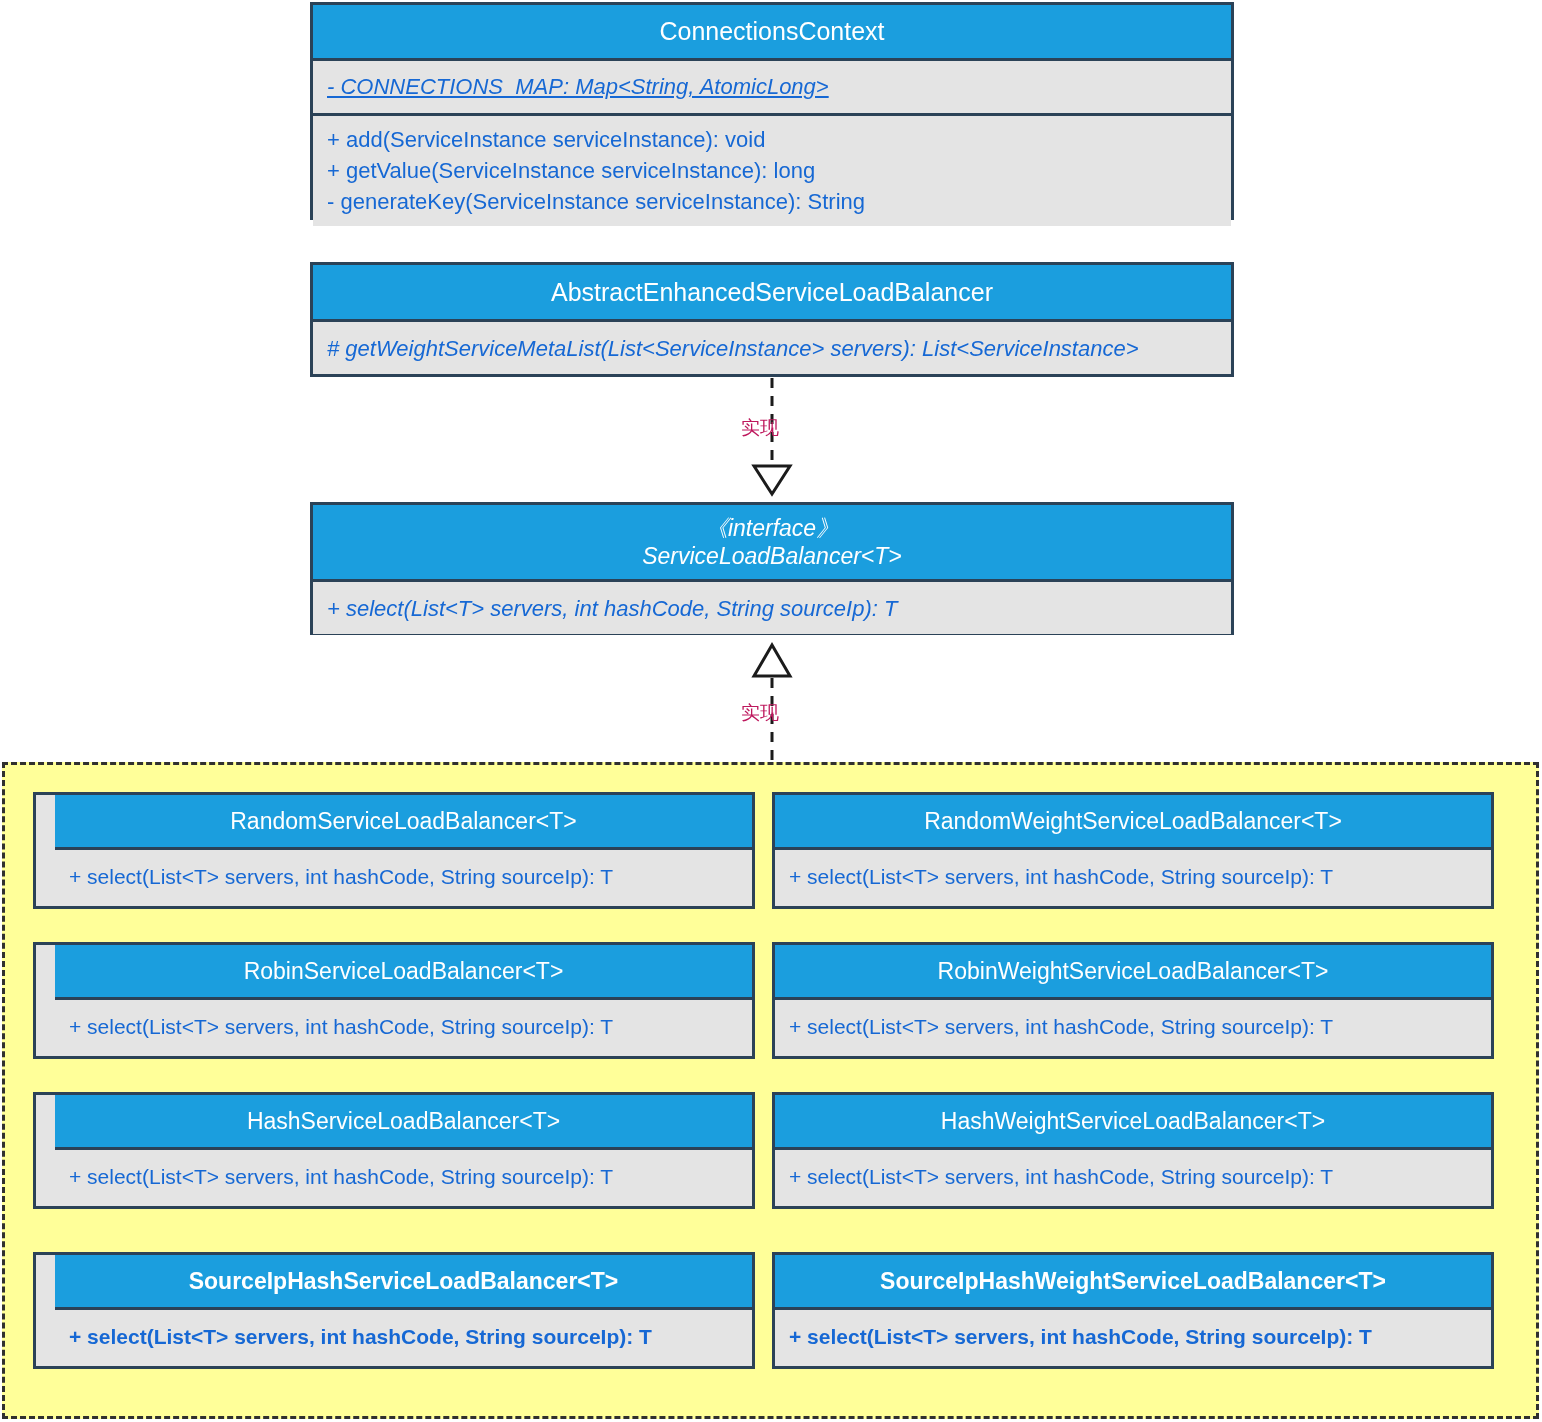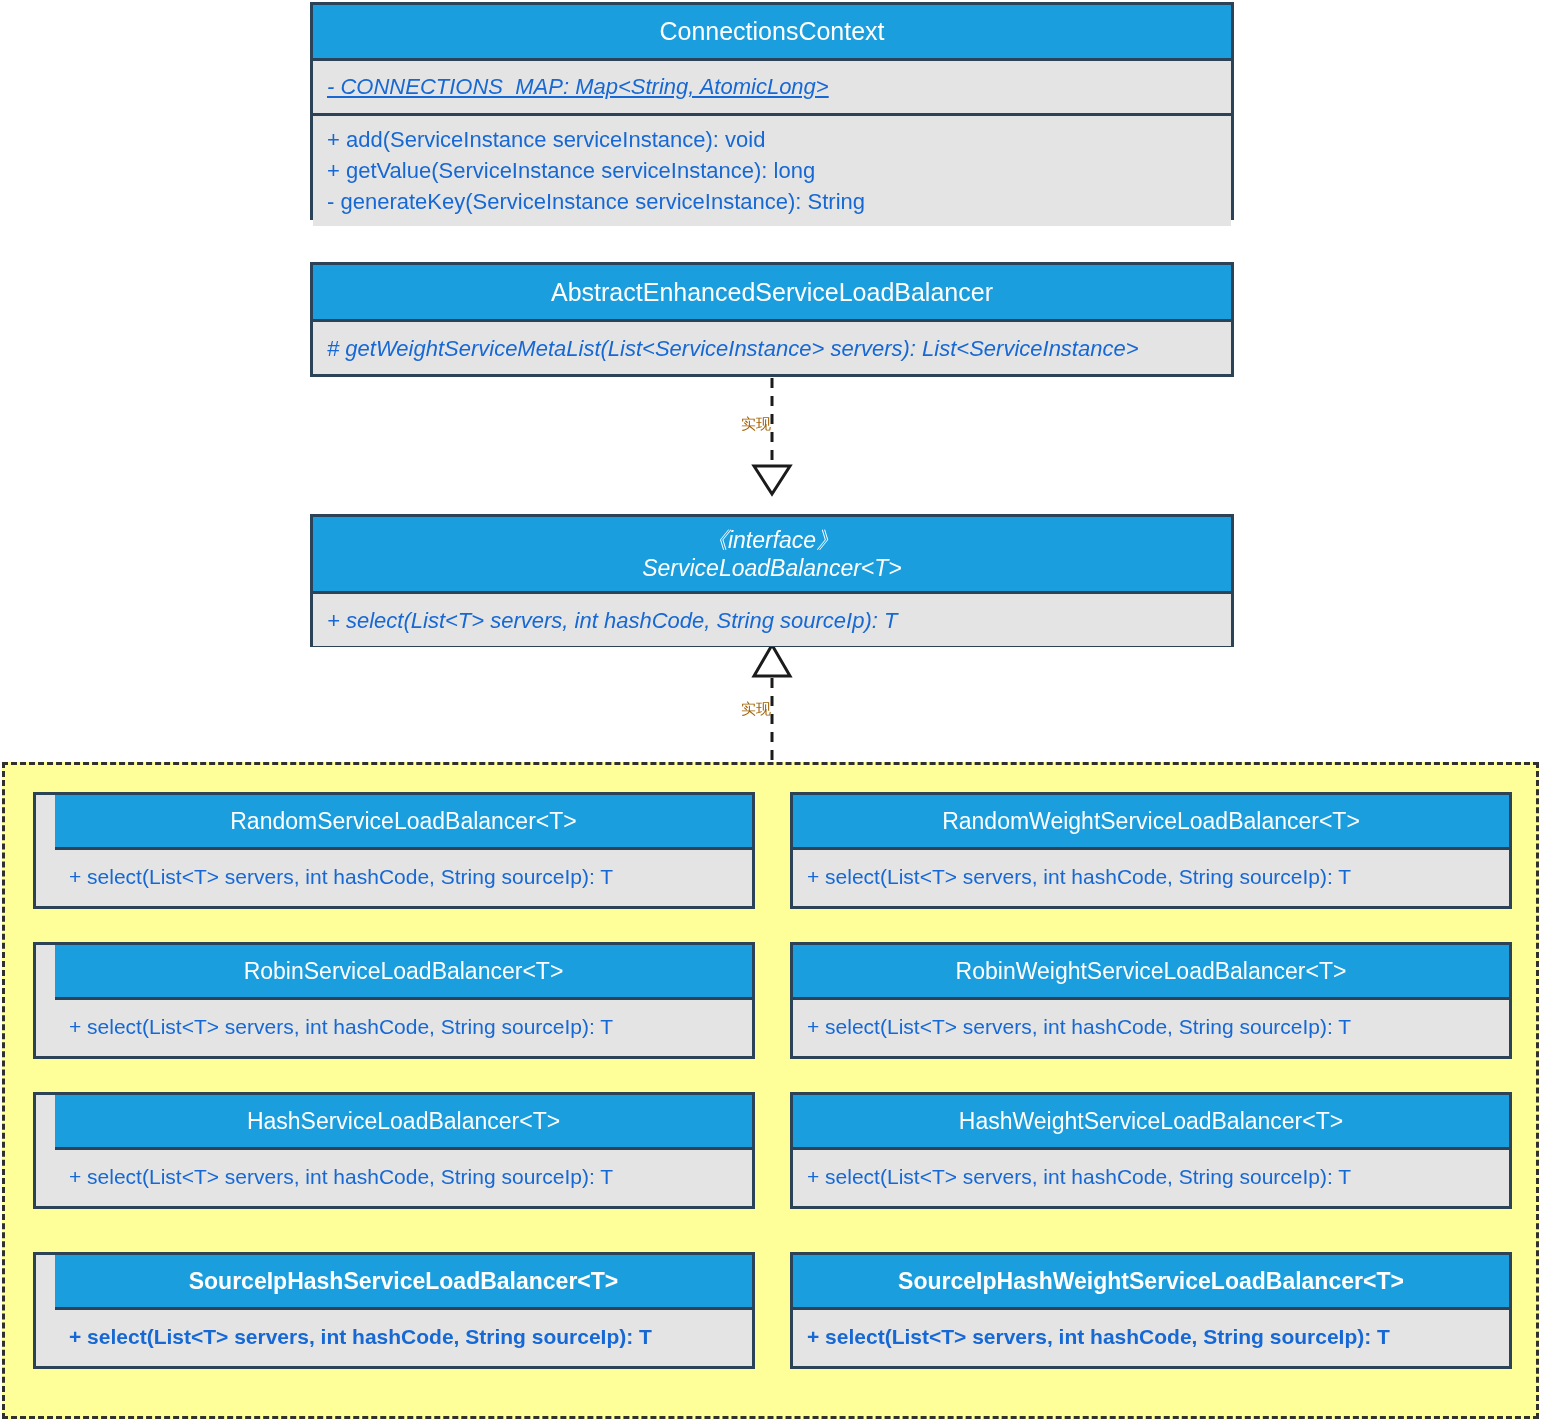--- a/index.html
+++ b/index.html
@@ -67,37 +67,37 @@
 
   #box-abstract-balancer {
     left: 310px; top: 262px; width: 924px; height: 115px;
   }
   #box-abstract-balancer > .uml-header {
     height: 57px; font-size: 25px; 
   }
   #box-abstract-balancer .ops { font-size: 22px; padding-top: 12px; }
 
   #box-interface-balancer {
-    left: 310px; top: 502px; width: 924px; height: 133px; margin-top: 12px;
+    left: 310px; top: 502px; width: 924px; height: 133px;
   }
   #box-interface-balancer > .uml-header {
     height: 77px; font-size: 23px; font-style: italic;
   }
   #box-interface-balancer .ops { font-size: 22px; padding-top: 12px; }
 
   
   .connector {
     position: absolute;
     left: 0; top: 0;
     pointer-events: none;
   }
   .conn-label {
     position: absolute;
-    font-size: 15px;
-    color: #a16207;
+    font-size: 19px;
+    color: #be185d;
     white-space: nowrap;
     font-family: "DejaVu Sans", sans-serif;
   }
   #label-realize-1 { left: 741px; top: 415px; }
   #label-realize-2 { left: 741px; top: 700px; }
 
   
   #impl-panel {
     position: absolute;
     left: 2px; top: 762px;
@@ -118,21 +118,21 @@
   }
   .impl-box > .uml-header {
     height: 55px;
     font-size: 23px;
   }
   .impl-box .ops {
     font-size: 21px;
     padding-top: 12px;
   }
   .col-left  { left: 28px; padding-left: 19px; }
-  .col-right { left: 785px; }
+  .col-right { left: 767px; }
   .row-1 { top: 27px; }
   .row-2 { top: 177px; }
   .row-3 { top: 327px; }
   .row-4 { top: 487px; font-weight: bold; }
 </style>
 </head>
 <body>
 
 <svg class="connector" width="1542" height="1422">
    ServiceLoadBalancer --&gt;

